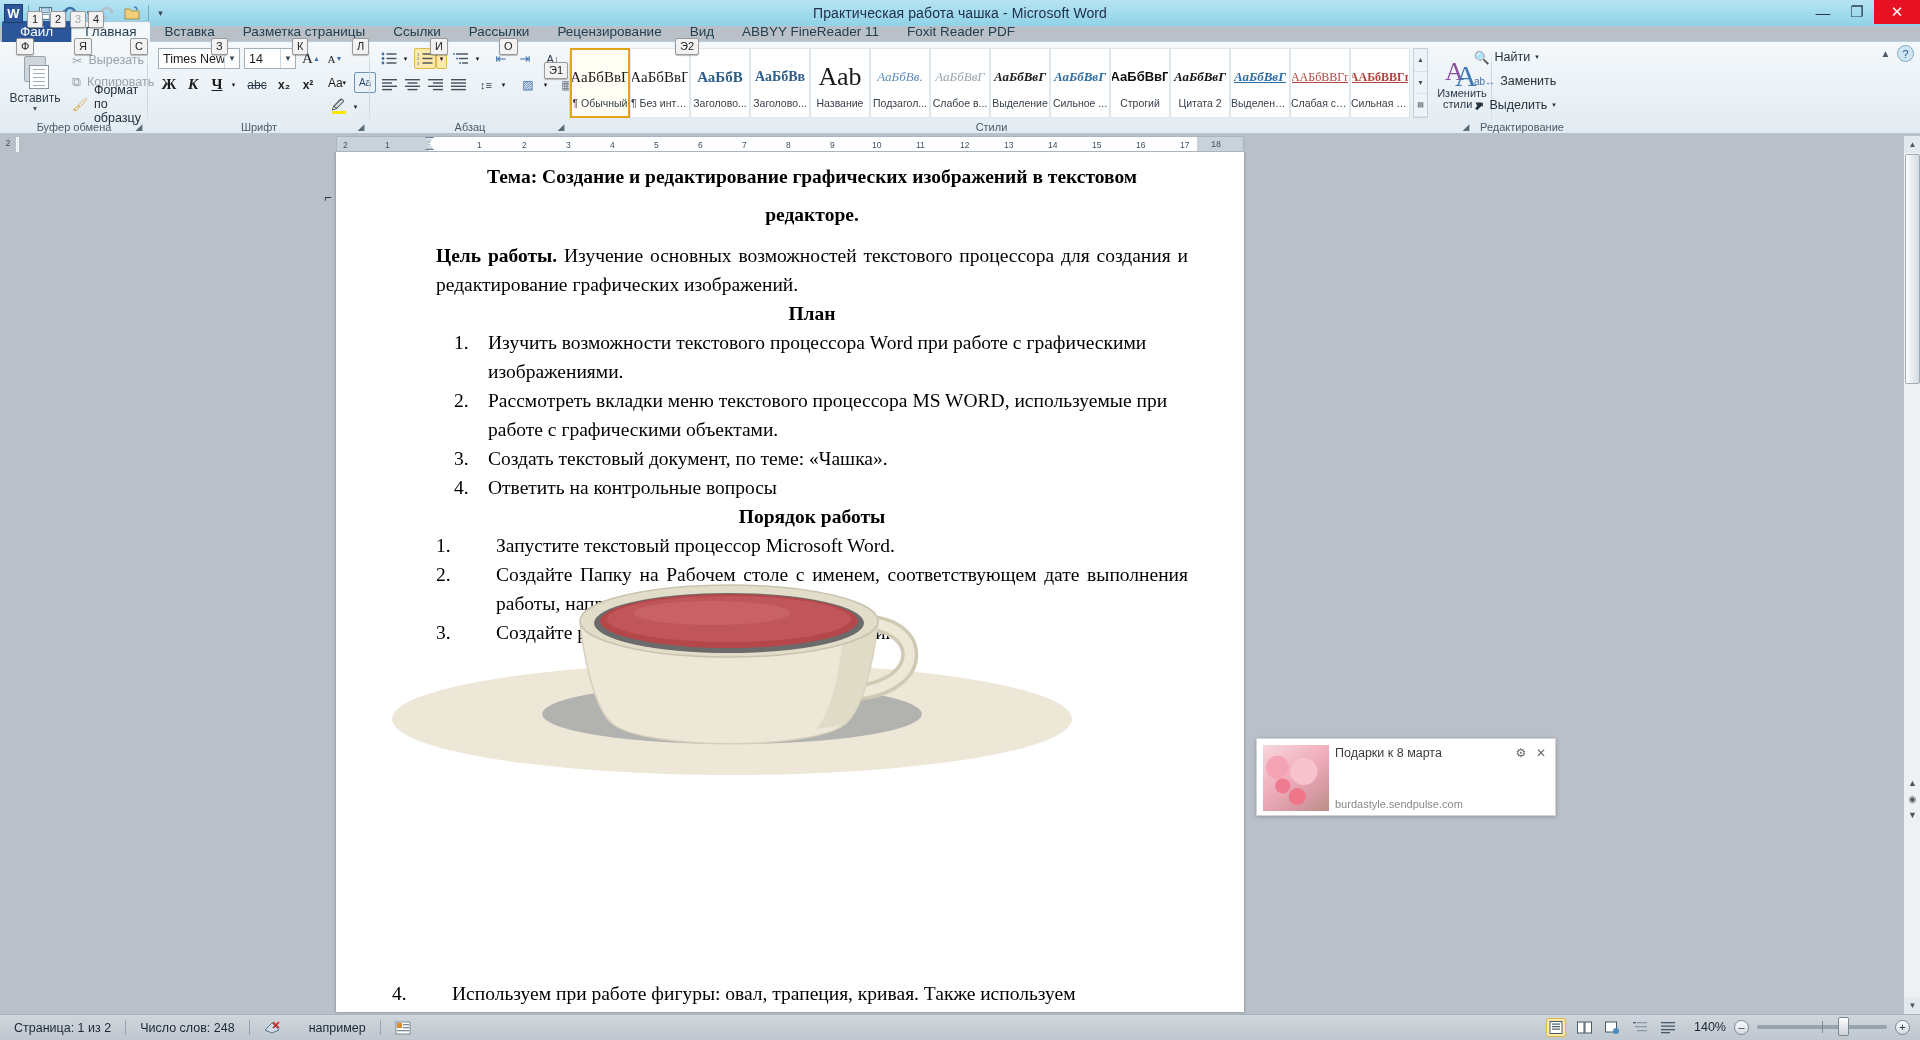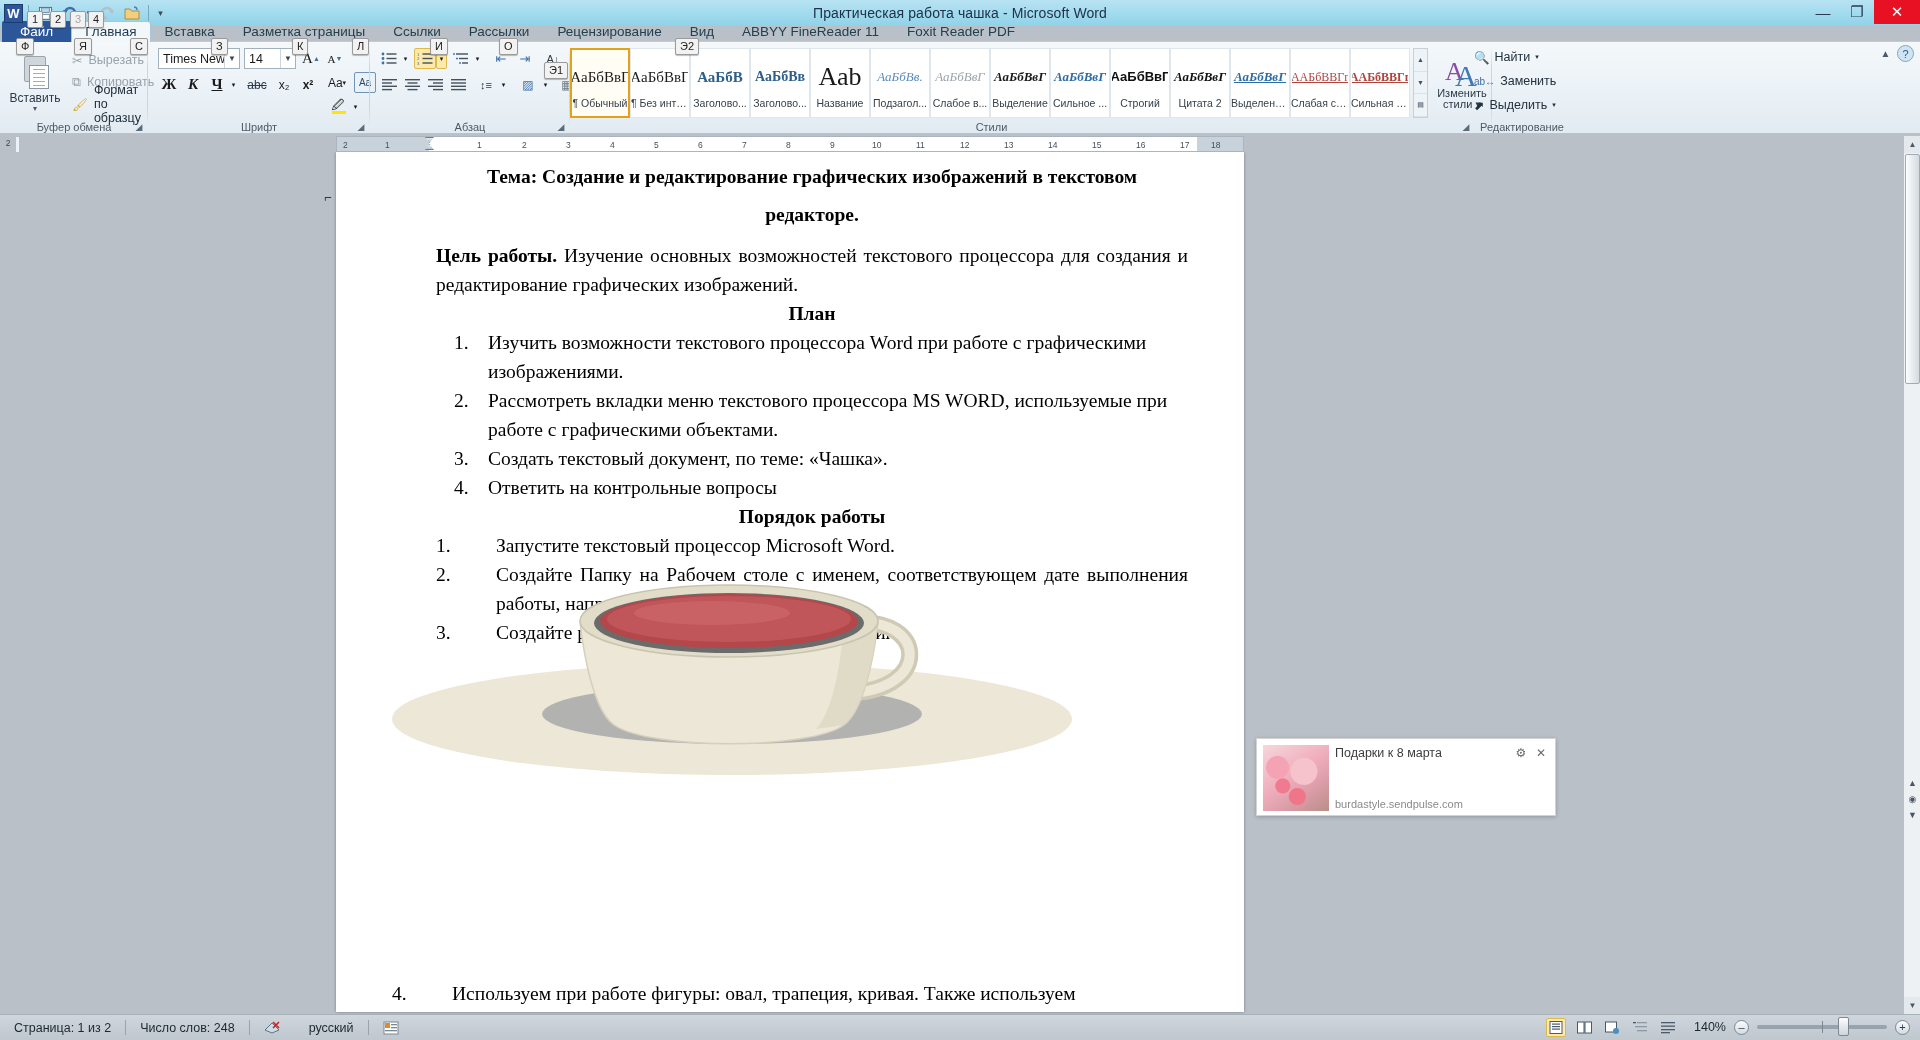--- a/index.html
+++ b/index.html
@@ -417,21 +417,21 @@
     <div class="ibtn" style="position:absolute;left:34px;top:32px;width:22px;height:21px;font-family:'Liberation Serif',serif;font-style:italic;font-weight:bold;font-size:15px;">
         <span>К</span>
       </div>
     <div class="ibtn" style="position:absolute;left:58px;top:32px;width:22px;height:21px;font-family:'Liberation Serif',serif;font-weight:bold;font-size:15px;text-decoration:underline;">
         <span>Ч</span>
       </div>
     <div class="ibtn" style="position:absolute;left:80px;top:32px;width:11px;height:21px;font-size:7px;">▾</div>
     <div class="ibtn" style="position:absolute;left:96px;top:32px;width:26px;height:21px;font-size:12px;text-decoration:line-through;color:#2b3a48;">
         <span>abc</span>
       </div>
-    <div class="ibtn" style="position:absolute;left:124px;top:32px;width:24px;height:21px;font-size:12px;font-weight:normal;justify-content:center;">
+    <div class="ibtn" style="position:absolute;left:124px;top:32px;width:24px;height:21px;font-size:12px;font-weight:bold;justify-content:center;">
         <span>x₂</span>
       </div>
     <div class="ibtn" style="position:absolute;left:148px;top:32px;width:24px;height:21px;font-size:12px;font-weight:bold;">
         <span>x²</span>
       </div>
     <div class="ibtn" style="position:absolute;left:178px;top:54px;width:24px;height:21px;">
       <span style="font-size:12px;color:#222">🖉</span>
       <span style="display:block;width:14px;height:3px;background:#ffe600;position:absolute;bottom:2px;left:5px;"></span>
     </div>
     <div class="ibtn" style="position:absolute;left:202px;top:54px;width:11px;height:21px;font-size:7px;">▾</div>
@@ -652,21 +652,21 @@
   <div class="tk" style="left:449px;">8</div>
   <div class="tk" style="left:493px;">9</div>
   <div class="tk" style="left:535px;">10</div>
   <div class="tk" style="left:579px;">11</div>
   <div class="tk" style="left:623px;">12</div>
   <div class="tk" style="left:667px;">13</div>
   <div class="tk" style="left:711px;">14</div>
   <div class="tk" style="left:755px;">15</div>
   <div class="tk" style="left:799px;">16</div>
   <div class="tk" style="left:843px;">17</div>
-  <div class="tk" style="left:874px;">18</div>
+  <div class="tk" style="left:874px;font-family:Liberation Mono, monospace;">18</div>
   <div style="position:absolute;left:88px;top:0;width:9px;height:6px;background:linear-gradient(to bottom,#e6ecf1,#b9c5cf);border:1px solid #6d7c88;clip-path:polygon(0 0,100% 0,50% 100%);"></div>
   <div style="position:absolute;left:88px;top:7px;width:9px;height:6px;background:linear-gradient(to bottom,#e6ecf1,#b9c5cf);border:1px solid #6d7c88;clip-path:polygon(50% 0,100% 100%,0 100%);"></div>
 </div>
 
 <div class="vruler">
   <div class="vtick" style="top:2px;">2</div>
   <div class="vtick" style="top:40px;">1</div>
   <div class="vtick" style="top:82px;">1</div>
   <div class="vtick" style="top:125px;">2</div>
   <div class="vtick" style="top:168px;">3</div>
@@ -783,21 +783,21 @@
   <div class="seg">Страница: 1 из 2</div>
   <div class="divv"></div>
   <div class="seg">Число слов: 248</div>
   <div class="divv"></div>
   <div class="seg">
     <svg width="17" height="14" viewBox="0 0 17 14">
         <path d="M1 9 L8 2 L15 9 L8 12 Z" fill="#cfdbe5" stroke="#5c7489"></path>
         <path d="M9 1 L15 7 M15 1 L9 7" stroke="#cc2222" stroke-width="1.6"></path>
       </svg>
   </div>
-  <div class="seg">русский</div>
+  <div class="seg">например</div>
   <div class="divv"></div>
   <div class="seg">
     <svg width="16" height="14" viewBox="0 0 16 14">
         <rect x="1" y="1" width="14" height="12" fill="#fff" stroke="#7a8894"></rect>
         <rect x="2" y="2" width="5" height="5" fill="#e08a2e"></rect>
         <rect x="8" y="3" width="6" height="1.3" fill="#7a8894"></rect>
         <rect x="8" y="6" width="6" height="1.3" fill="#7a8894"></rect>
         <rect x="2" y="9" width="12" height="1.3" fill="#7a8894"></rect>
       </svg>
   </div>

